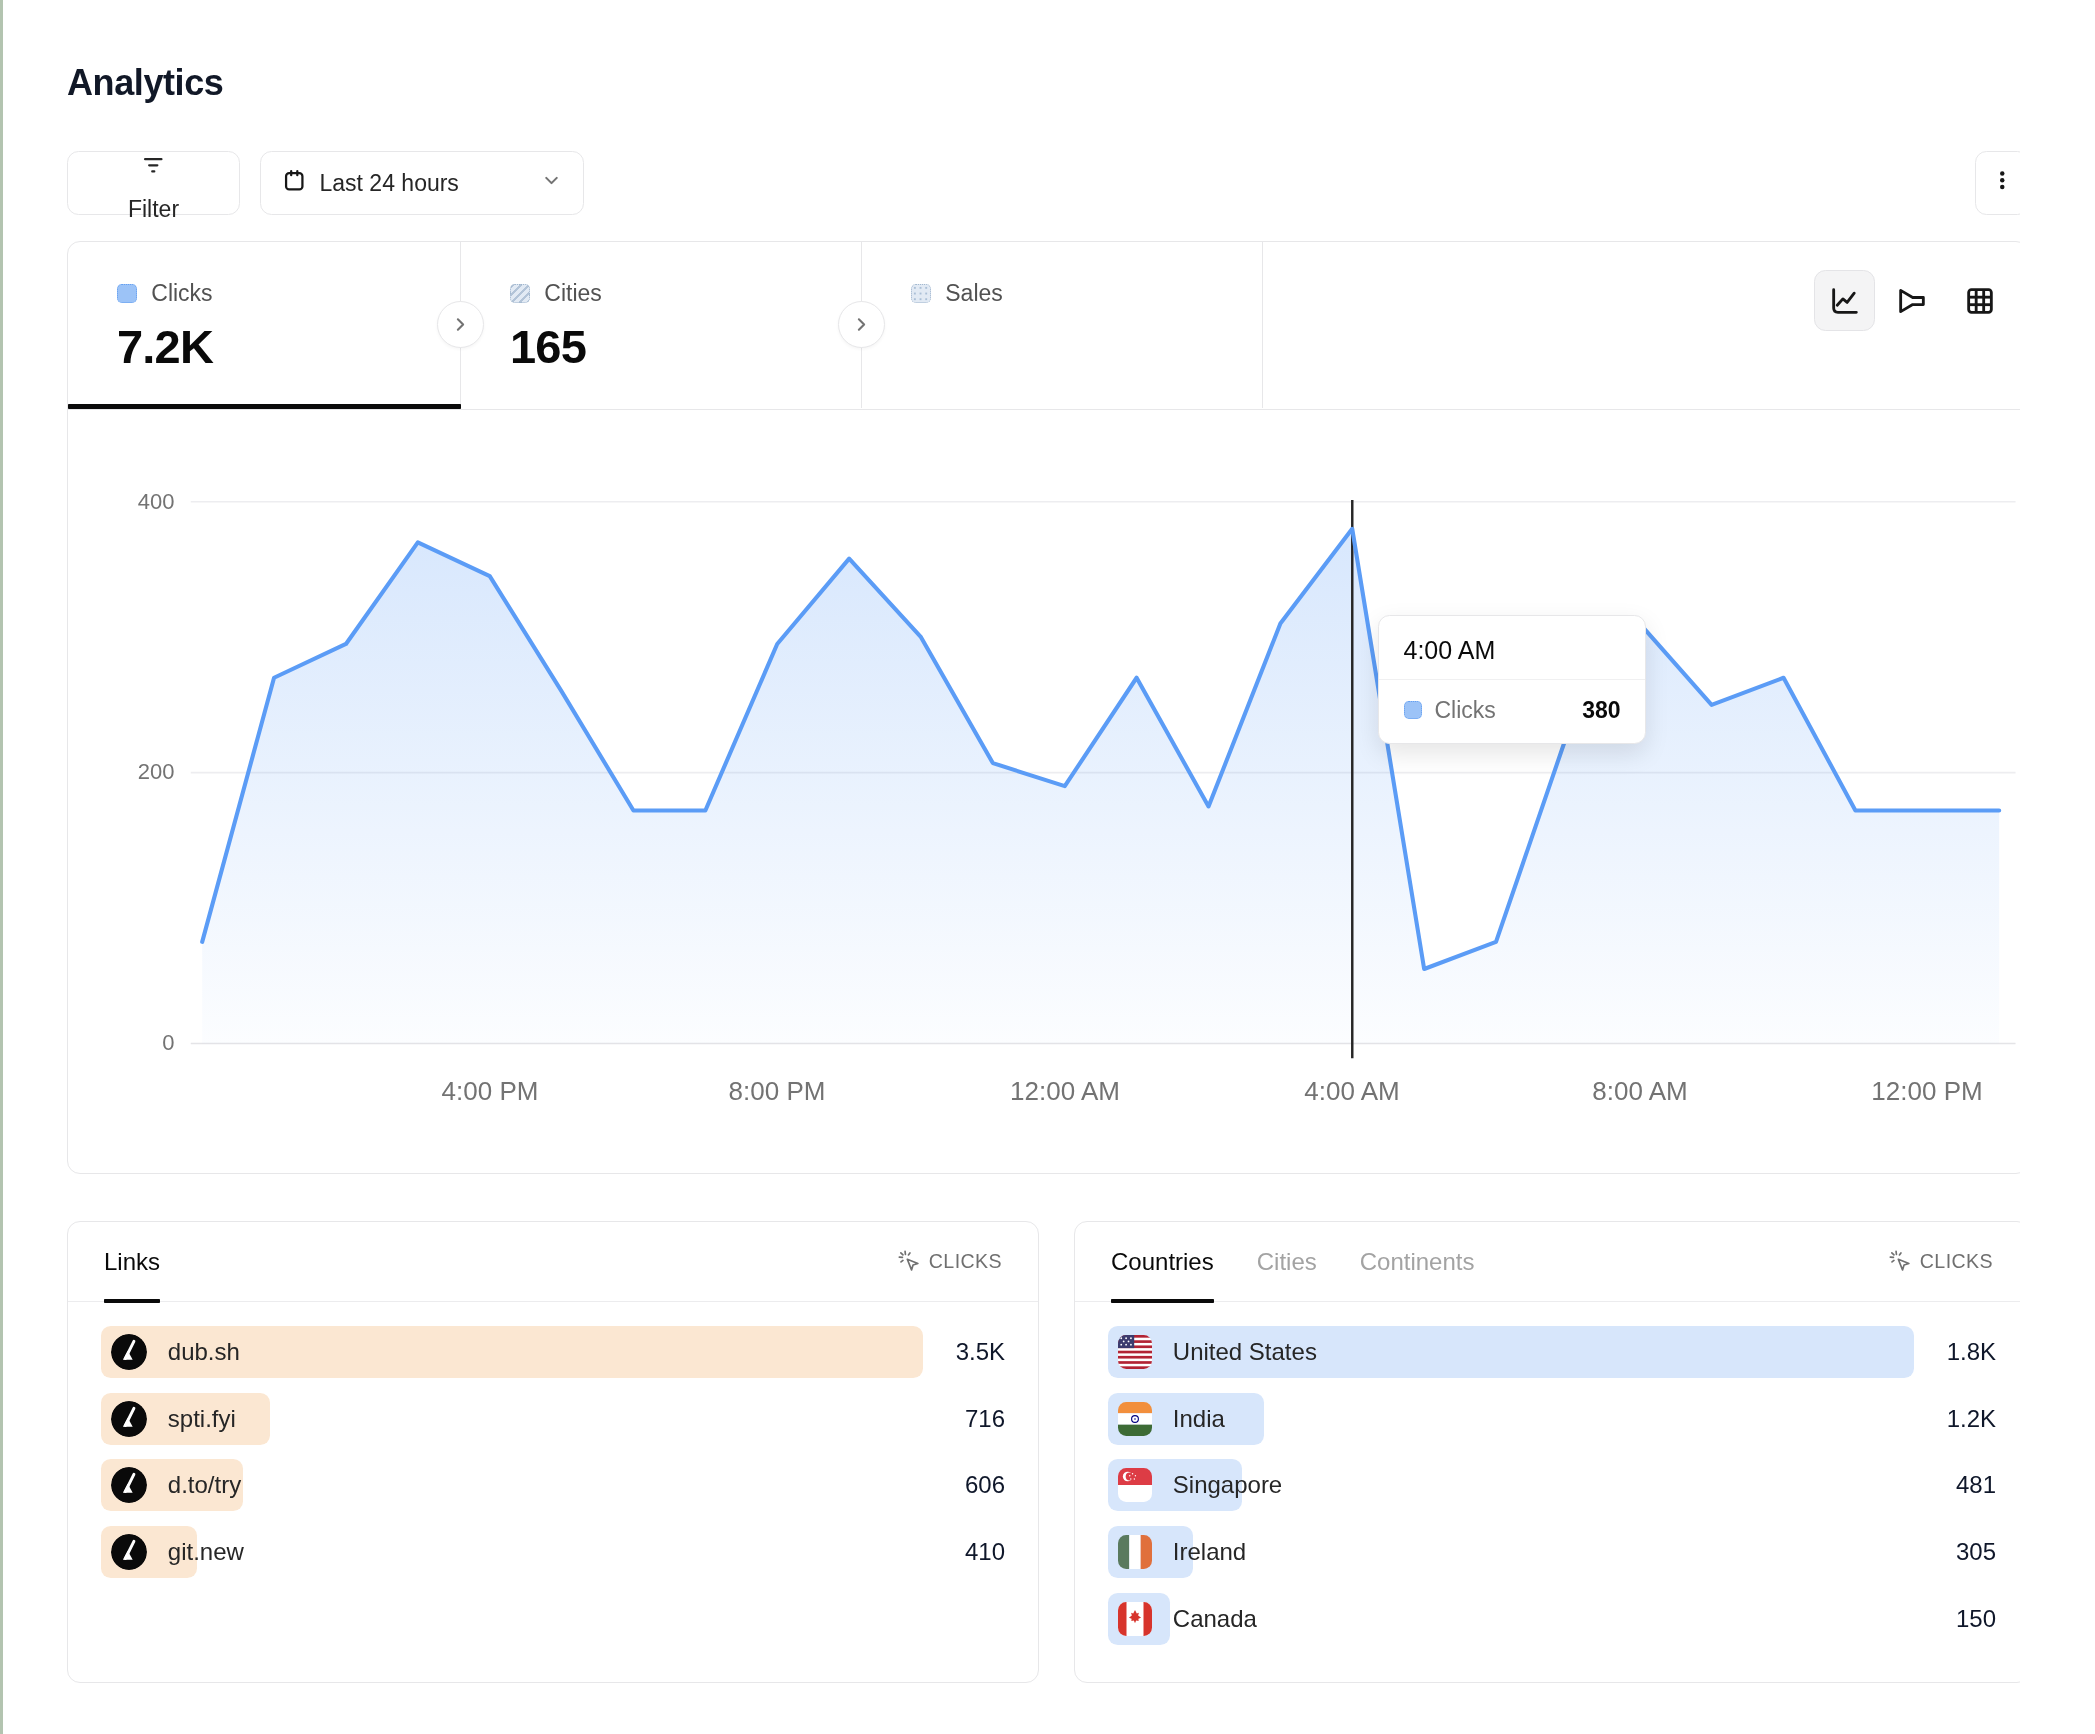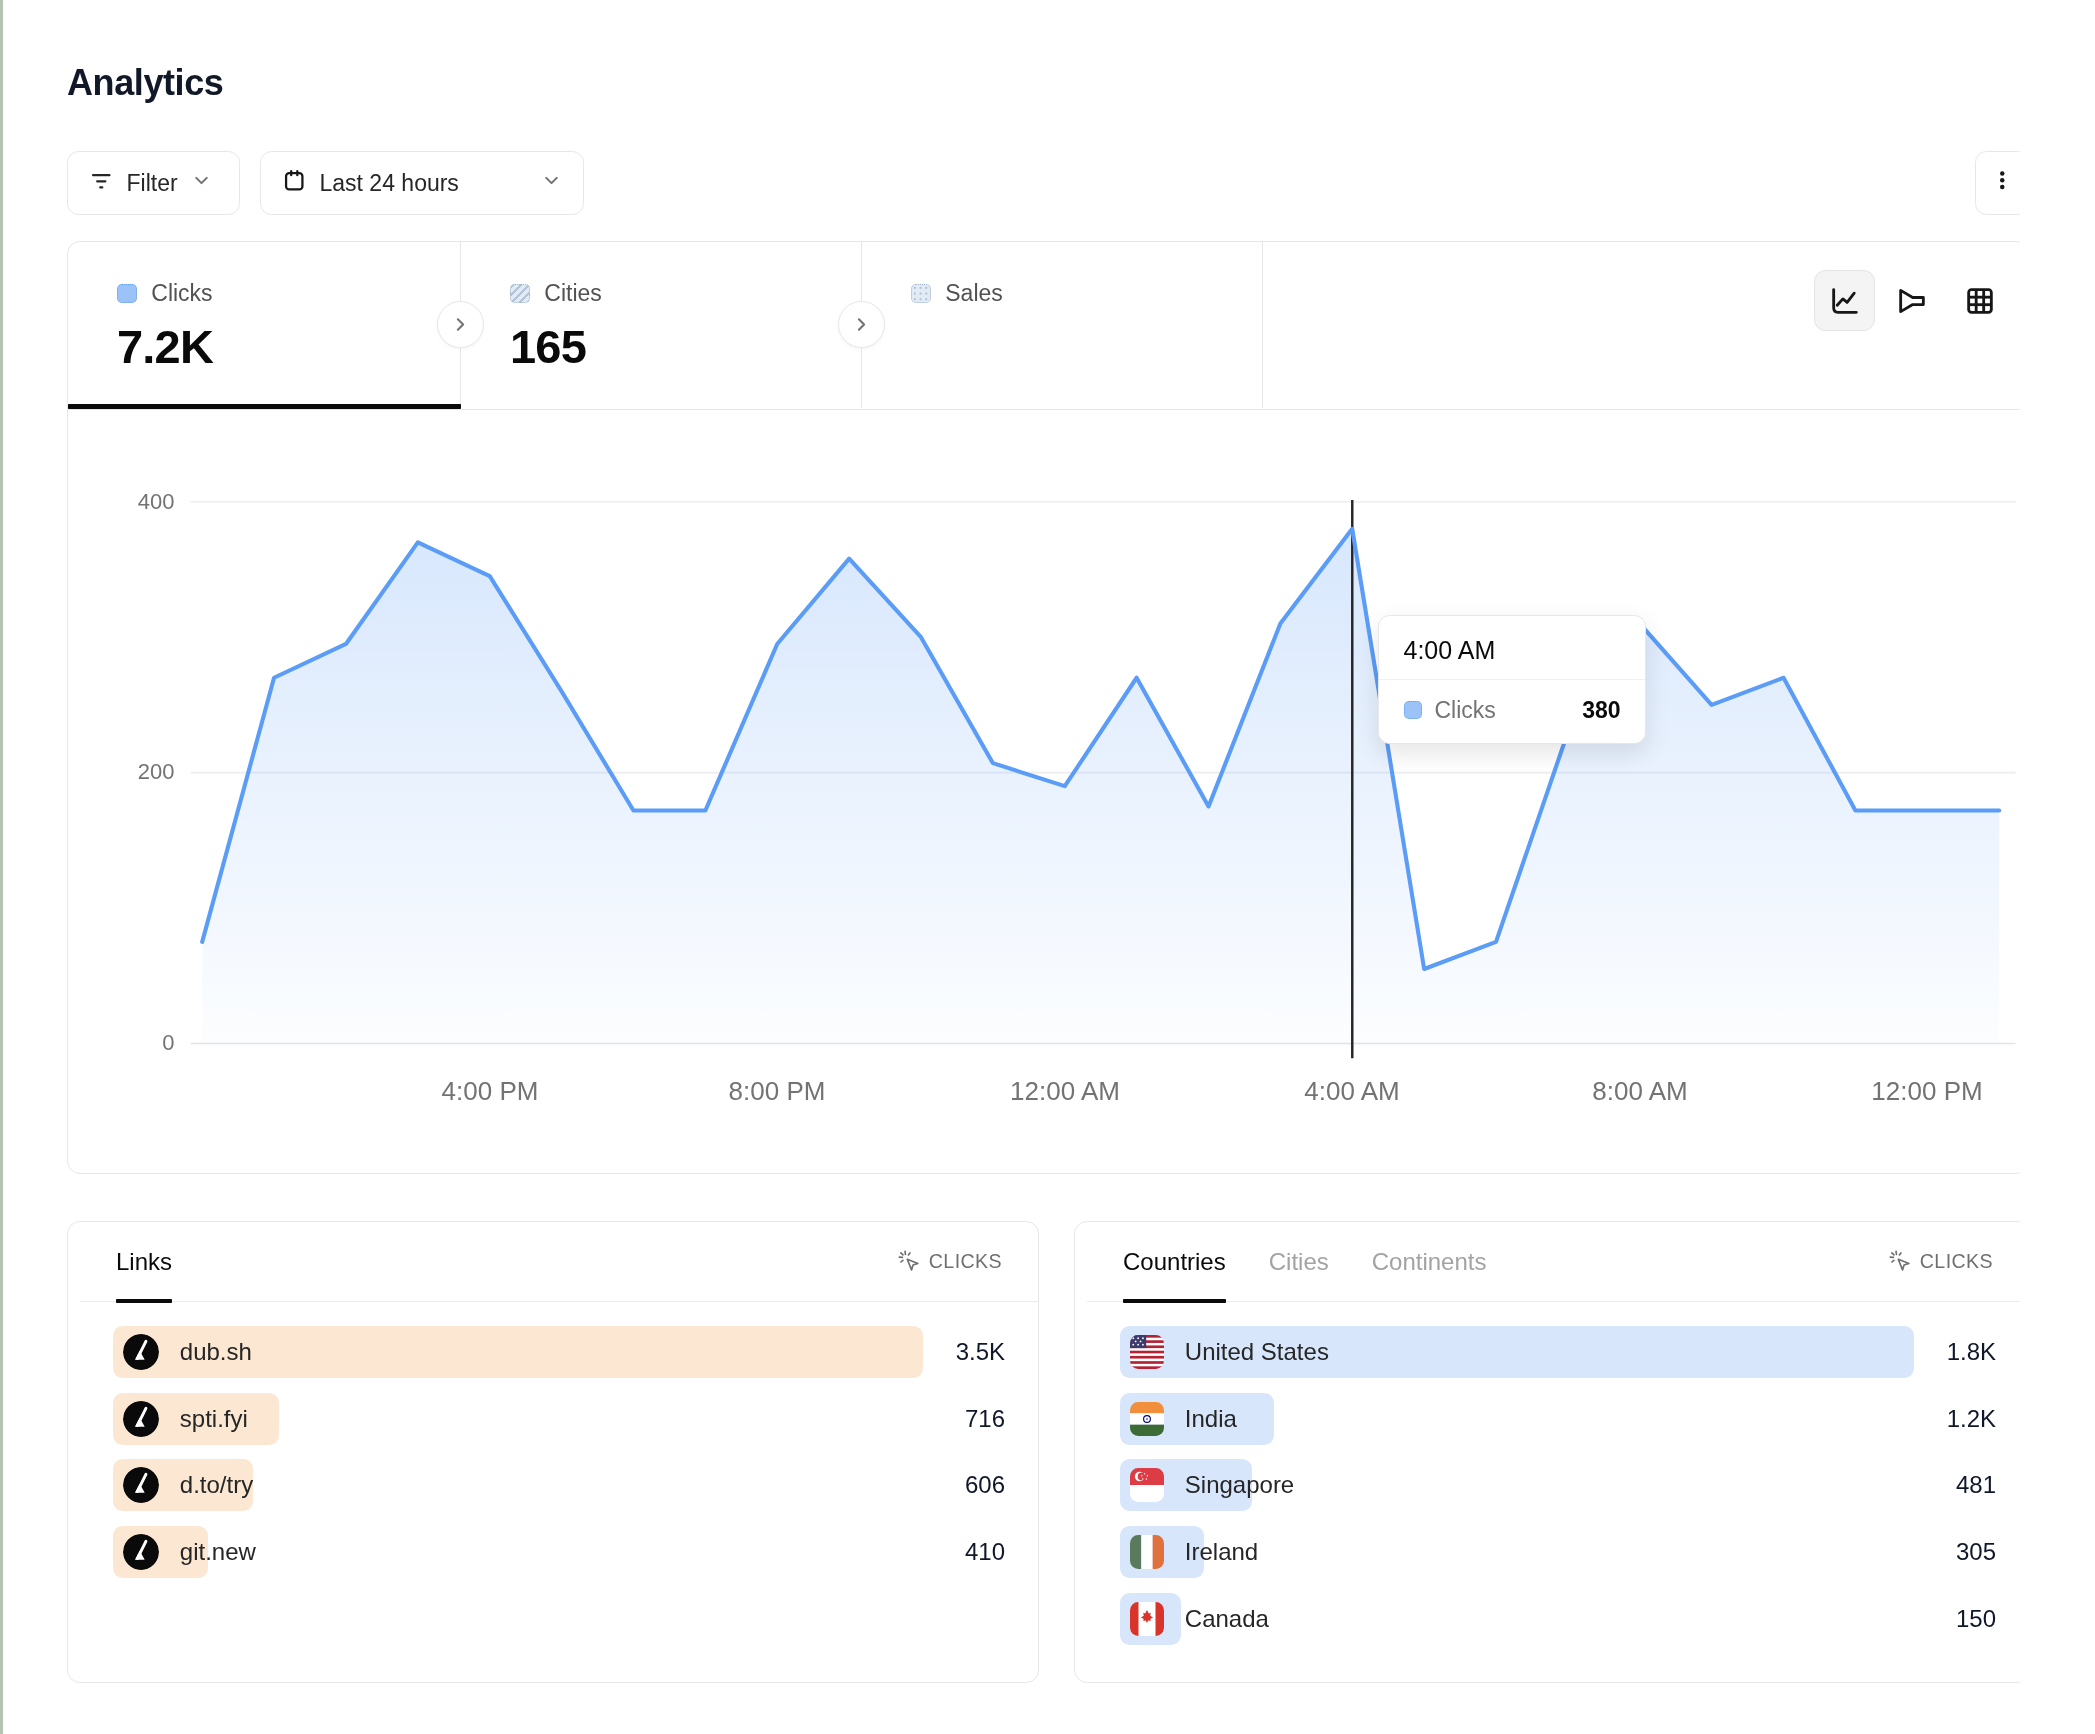--- a/index.html
+++ b/index.html
@@ -6,27 +6,27 @@
   *{box-sizing:border-box;}
   #screen{position:relative;width:2020px;height:1735px;background:#ffffff;overflow:hidden;
           font-family:"Liberation Sans", sans-serif;color:#171717;}
   .edge{position:absolute;left:0;top:0;width:3.3px;height:100%;background:#b3c4b0;}
 
   
   .page-title{position:absolute;left:67px;top:62px;font-size:36px;font-weight:700;color:#111827;letter-spacing:-0.4px;}
   .btn{position:absolute;top:151px;height:64px;background:#fff;border:1.6px solid #e7e7e9;border-radius:11.5px;
        display:flex;align-items:center;gap:13px;padding:0 21px;font-size:23px;color:#262626;cursor:pointer;}
   .btn svg{flex:0 0 auto;}
-  #filter-btn{left:67px;width:173px;}
+  #filter-btn{left:67px;width:173px;flex-direction:column;}
   #range-btn{left:260px;width:324px;}
   #range-btn .spacer{flex:1;}
   #kebab-btn{left:1975px;width:54px;padding:0;justify-content:center;}
 
   
-  .card{position:absolute;background:#fff;border:1.6px solid #e7e7e9;border-radius:13px;padding-left:12px;}
+  .card{position:absolute;background:#fff;border:1.6px solid #e7e7e9;border-radius:13px;}
   #main-card{left:67px;top:241px;width:1962px;height:933px;}
   .tabs-row{position:absolute;left:0;top:0;width:100%;height:168px;border-bottom:1.6px solid #e7e7e9;}
   .stat-tab{position:absolute;top:0;height:166px;padding:38px 0 0 49px;cursor:pointer;}
   .stat-tab.b1{left:0;width:393px;border-right:1.6px solid #e7e7e9;}
   .stat-tab.b2{left:393px;width:401px;border-right:1.6px solid #e7e7e9;}
   .stat-tab.b3{left:794px;width:401px;border-right:1.6px solid #e7e7e9;}
   .stat-head{display:flex;align-items:center;gap:14.7px;}
   .stat-label{font-size:23px;color:#525252;}
   .stat-value{margin-top:11.5px;font-size:47px;font-weight:700;color:#0a0a0a;letter-spacing:-0.8px;}
   .sq{width:19.6px;height:19.6px;border-radius:4.9px;}

